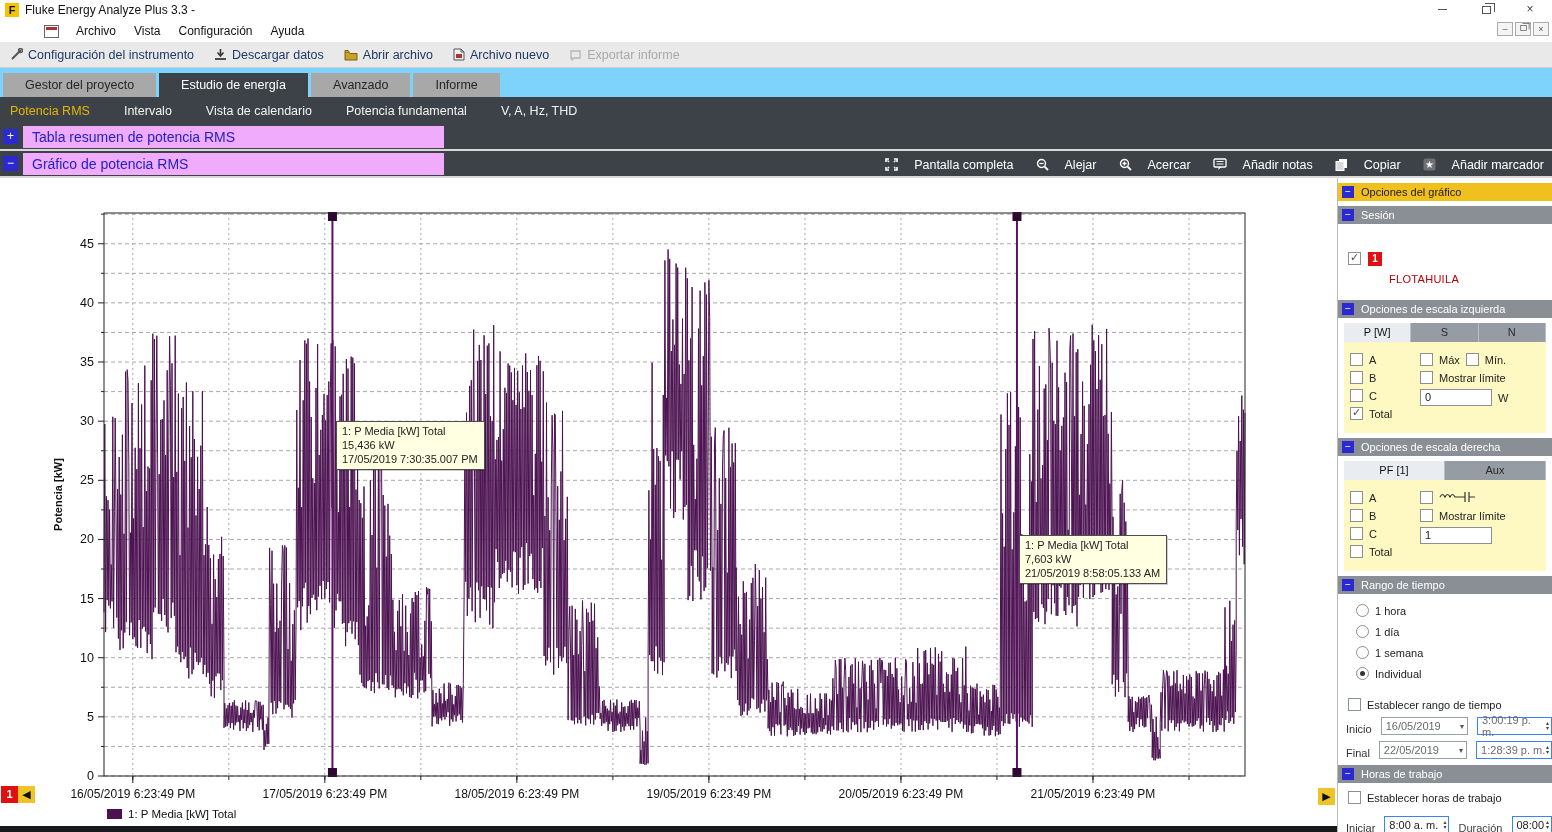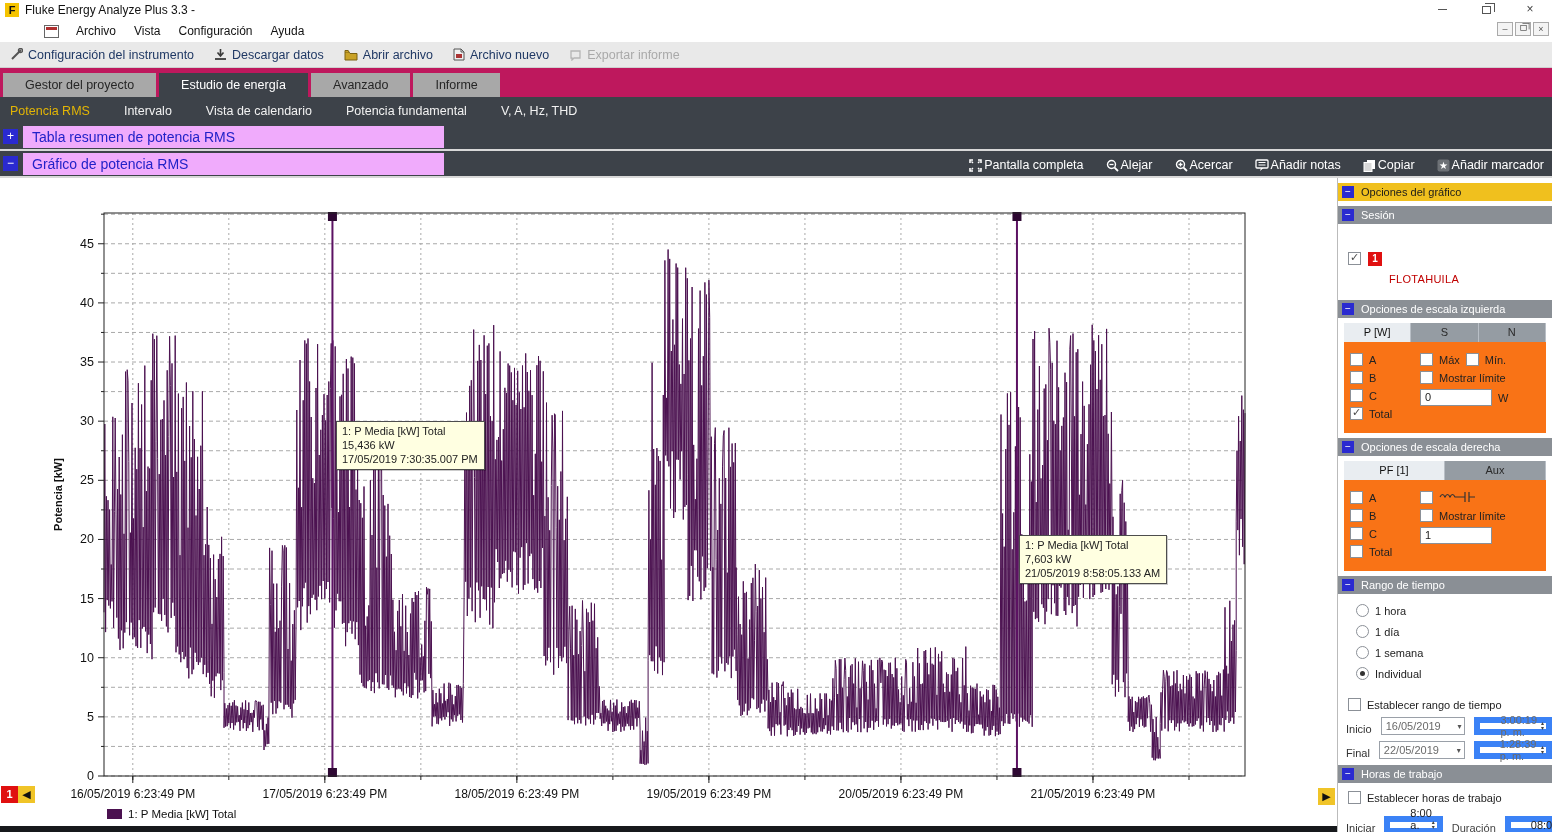--- a/index.html
+++ b/index.html
@@ -24,75 +24,75 @@
   .mdicontrols { position:absolute; right:3px; top:2px; display:flex; gap:2px; }
   .mdibtn { width:16px; height:14px; border:1px solid #aaa; background:#f4f4f4; font-size:9px; line-height:12px; text-align:center; color:#555; }
 
   
   .toolbar { position:absolute; left:0; top:42px; width:1552px; height:26px; background:#e9e9e9; border-bottom:1px solid #cfcfcf; display:flex; align-items:center; font-size:12.5px; }
   .toolbtn { display:flex; align-items:center; gap:5px; padding:4px 10px; color:#1f3864; }
   .toolbtn.disabled { color:#a9a9a9; }
   .toolbtn svg { display:block; }
 
   
-  .tabsrow { position:absolute; left:0; top:68px; width:1552px; height:29px; background:#be185d; display:flex; align-items:flex-end; gap:3px; padding-left:3px; }
+  .tabsrow { position:absolute; left:0; top:68px; width:1552px; height:29px; background:#7dd3fc; display:flex; align-items:flex-end; gap:3px; padding-left:3px; }
   .tab { height:24px; padding:0 22px; font-size:12.5px; line-height:24px; background:#a8a8a8; color:#262626; }
   .tab.active { background:#3d4249; color:#fff; }
 
   
   .subtabs { position:absolute; left:0; top:97px; width:1552px; height:27px; background:#3d4249; display:flex; align-items:center; gap:34px; padding-left:10px; font-size:12.5px; color:#f2f2f2; }
   .subtab.active { color:#e3b505; }
 
   
   .panelrow { position:absolute; left:0; width:1552px; height:27px; background:#3d4249; border-bottom:2px solid #d8d8d8; }
   .pm-icon { position:absolute; left:3px; top:5px; width:15px; height:15px; background:#2a2ad0; color:#fff; font-size:12px; line-height:14px; text-align:center; }
   .paneltitle { position:absolute; left:23px; top:2px; width:421px; height:22px; background:#f0abfc; color:#2222c8; font-size:14px; line-height:22px; padding-left:9px; }
   .chart-tools { position:absolute; right:8px; top:0; height:27px; display:flex; align-items:center; gap:22px; color:#fff; font-size:12.5px; }
-  .ctool { display:flex; align-items:flex-end; gap:2px; }
+  .ctool { display:flex; align-items:flex-start; gap:16px; }
   .ctool svg { display:block; }
 
   
   .content { position:absolute; left:0; top:178px; width:1552px; height:654px; background:#fff; }
   .chart-wrap { position:absolute; left:0; top:0; width:1337px; height:654px; background:#fff; }
   .bottom-strip { position:absolute; left:0; top:648px; width:1345px; height:6px; background:#17191c; }
 
   .tooltip { position:absolute; background:#ffffe1; border:1px solid #4d4d4d; font-size:11px; line-height:14px; padding:2px 6px 3px 5px; white-space:nowrap; box-shadow:1px 1px 0 rgba(0,0,0,.2); }
 
   .nav-left { position:absolute; left:1px; top:608px; display:flex; }
   .nav-right { position:absolute; left:1318px; top:610px; }
   .navbadge { width:17px; height:17px; background:#e01010; color:#fff; font-size:11px; font-weight:bold; text-align:center; line-height:17px; }
   .navarrow { width:17px; height:17px; background:#f0c428; color:#111; font-size:11px; text-align:center; line-height:17px; }
 
   
   .sidebar { position:absolute; left:1337px; top:0; width:215px; height:654px; background:#fff; border-left:1px solid #bbb; font-size:11px; }
   .sb-header { height:18px; background:#8a8f95; color:#fff; display:flex; align-items:center; margin-top:5px; }
   .sb-header.yellow { background:#f0c01e; color:#1a1a1a; }
   .sb-collapse { width:12px; height:12px; background:#2a2ad0; color:#fff; font-size:10px; line-height:11px; text-align:center; margin:0 7px 0 4px; flex:none; }
-  .panelbox { background:#f97316; margin:5px 6px 2px 6px; padding:6px 6px 8px 6px; }
+  .panelbox { background:#fef9c3; margin:5px 6px 2px 6px; padding:6px 6px 8px 6px; }
   .scale-tabs { display:flex; margin:-6px -6px 8px -6px; }
   .scale-tab { flex:1; height:19px; line-height:19px; text-align:center; background:#959ca3; color:#2a2a2a; border-right:1px solid #b9bfc6; }
   .scale-tab.active { background:#e9edf1; color:#111; }
   .scale-grid { display:flex; }
   .scale-col-l { width:70px; }
   .scale-col-r { flex:1; }
   .crow { display:flex; align-items:center; gap:6px; margin:3px 0 5px 0; }
   .cb { width:13px; height:13px; background:#fff; border:1px solid #8b9097; position:relative; flex:none; }
   .cb.checked::after { content:"✓"; position:absolute; left:1px; top:-2px; font-size:11px; color:#4a4a4a; }
   .radio { width:13px; height:13px; background:#fff; border:1px solid #8b9097; border-radius:50%; position:relative; flex:none; }
   .radio.checked::after { content:""; position:absolute; left:3px; top:3px; width:5px; height:5px; border-radius:50%; background:#333; }
   .numinput { background:#fff; border:1px solid #8b9097; height:17px; line-height:15px; padding:0 4px; width:72px; }
   .sessionrow { display:flex; align-items:center; gap:7px; padding:8px 8px 10px 10px; background:#fff; }
   .sessbadge { width:14px; height:14px; background:#e01010; color:#fff; font-size:10px; font-weight:bold; text-align:center; line-height:14px; }
   .sessname { color:#c00000; letter-spacing:.3px;margin-top:41px; }
   .radiolist { padding:8px 0 2px 18px; }
   .radiolist .crow { margin:2px 0 8px 0; }
   .dtrow { display:flex; align-items:flex-end; gap:9px; margin:3px 0 6px 8px; color:#444; }
   .dtrow .lbl { width:28px; color:#333; }
   .combo { display:flex; justify-content:space-between; align-items:center; width:102px; height:18px; border:1px solid #9aa0a8; background:#fff; color:#6a6a6a; padding:0 3px 0 4px; }
-  .spinbox { display:flex; align-items:center; width:88px; height:18px; border:6px solid #3b82f6; background:#fff; color:#6a6a6a; padding-left:20px; justify-content:space-between; }
+  .spinbox { display:flex; align-items:center; width:88px; height:18px; border:1px solid #3b82f6; background:#fff; color:#6a6a6a; padding-left:4px; justify-content:space-between; }
   .spinner { display:flex; flex-direction:column; font-size:6px; line-height:5px; color:#444; padding-right:2px; }
   .dayrow { display:flex; justify-content:space-between; padding:10px 8px 0 8px; }
   .daycol { display:flex; flex-direction:column; align-items:center; gap:6px; width:24px; }
   .daylbl { font-size:10.5px; color:#222; }
   .chev { font-size:8px; color:#555; }
 </style>
 </head>
 <body>
 
 <div class="titlebar">

